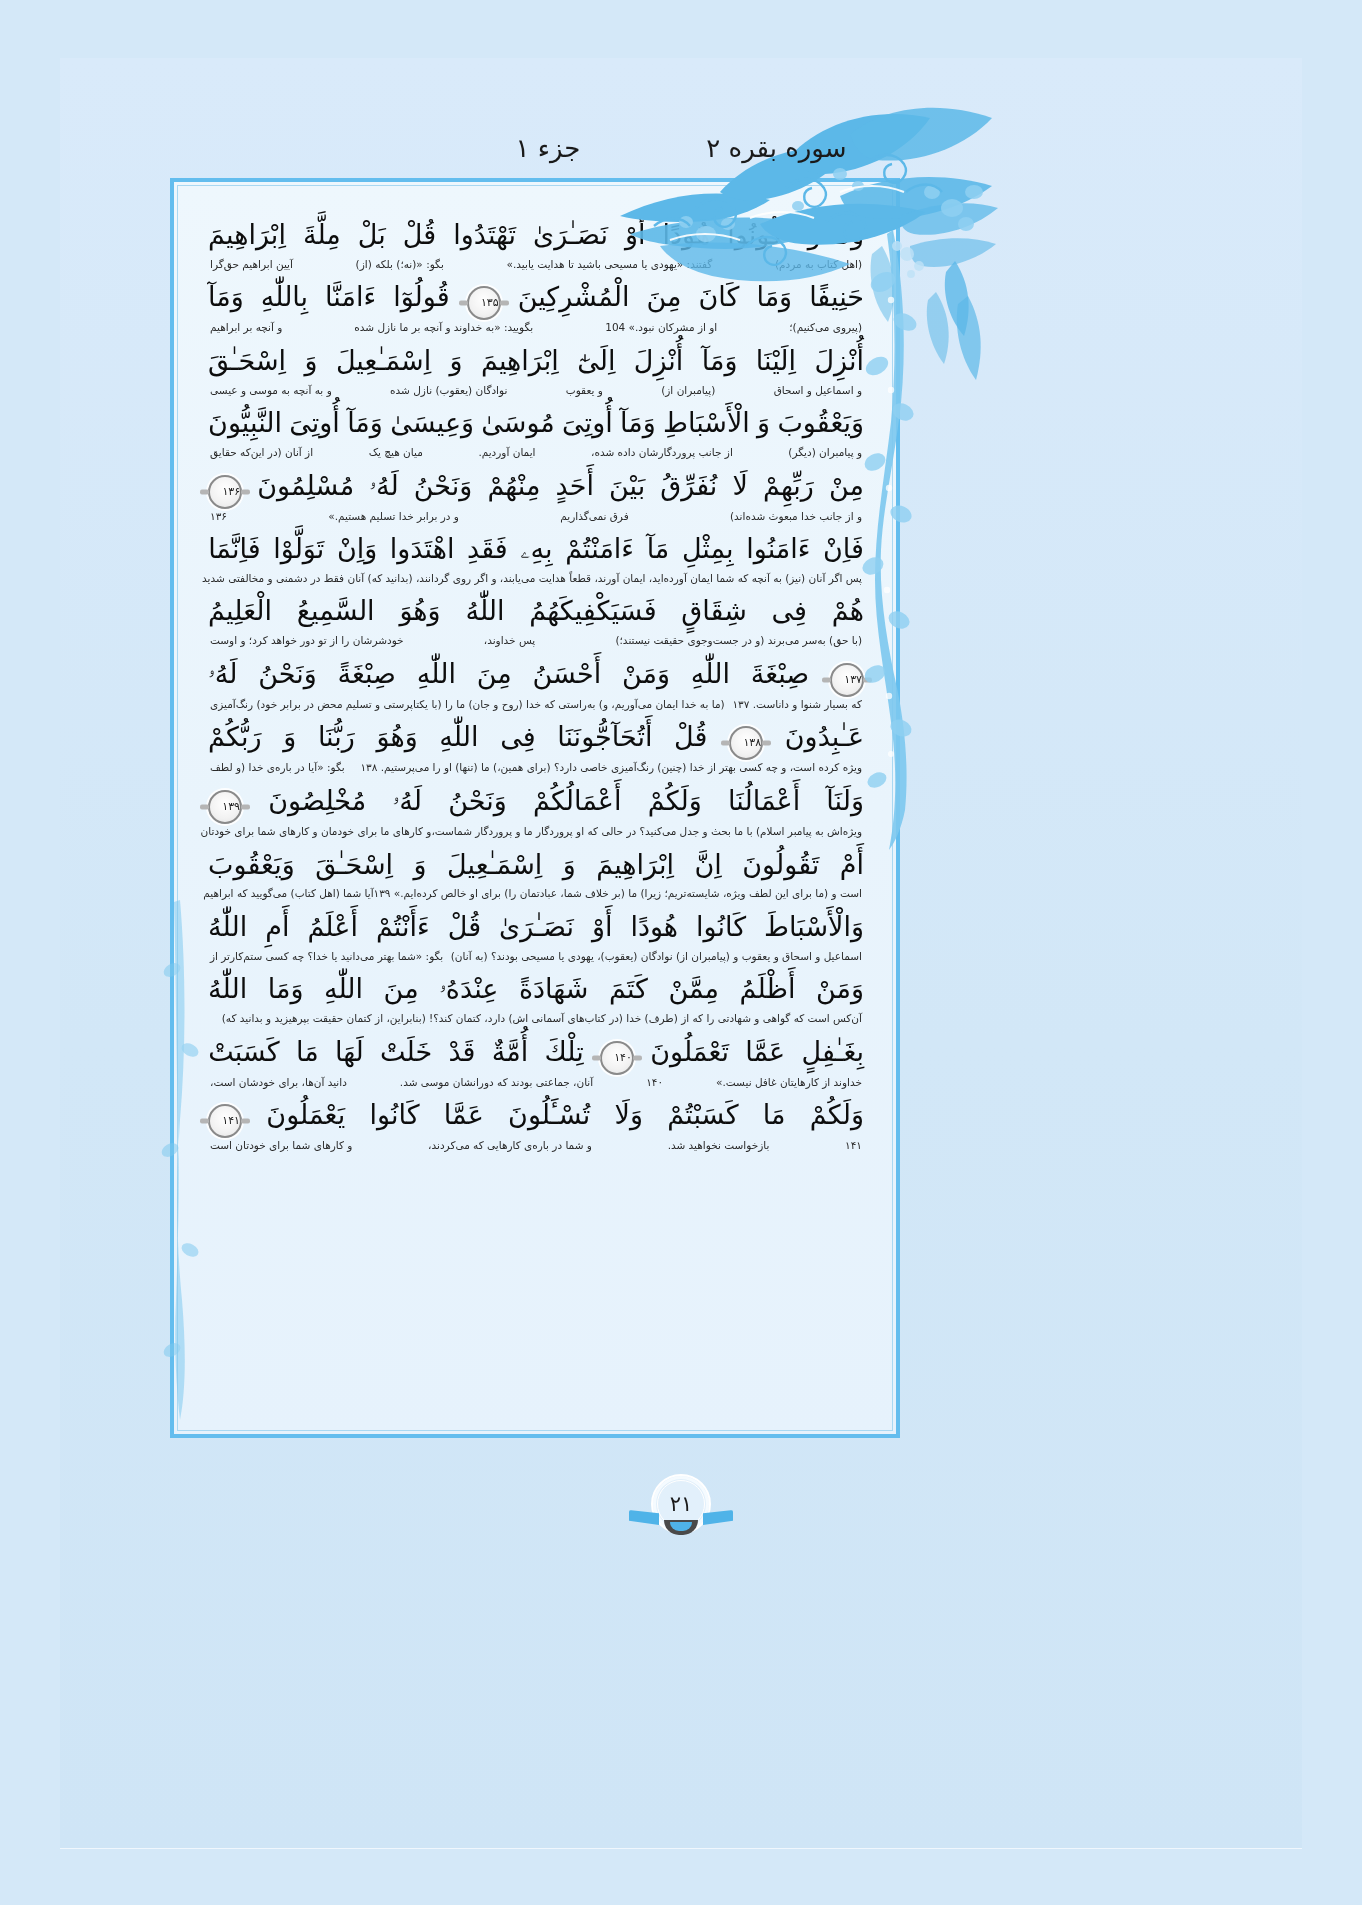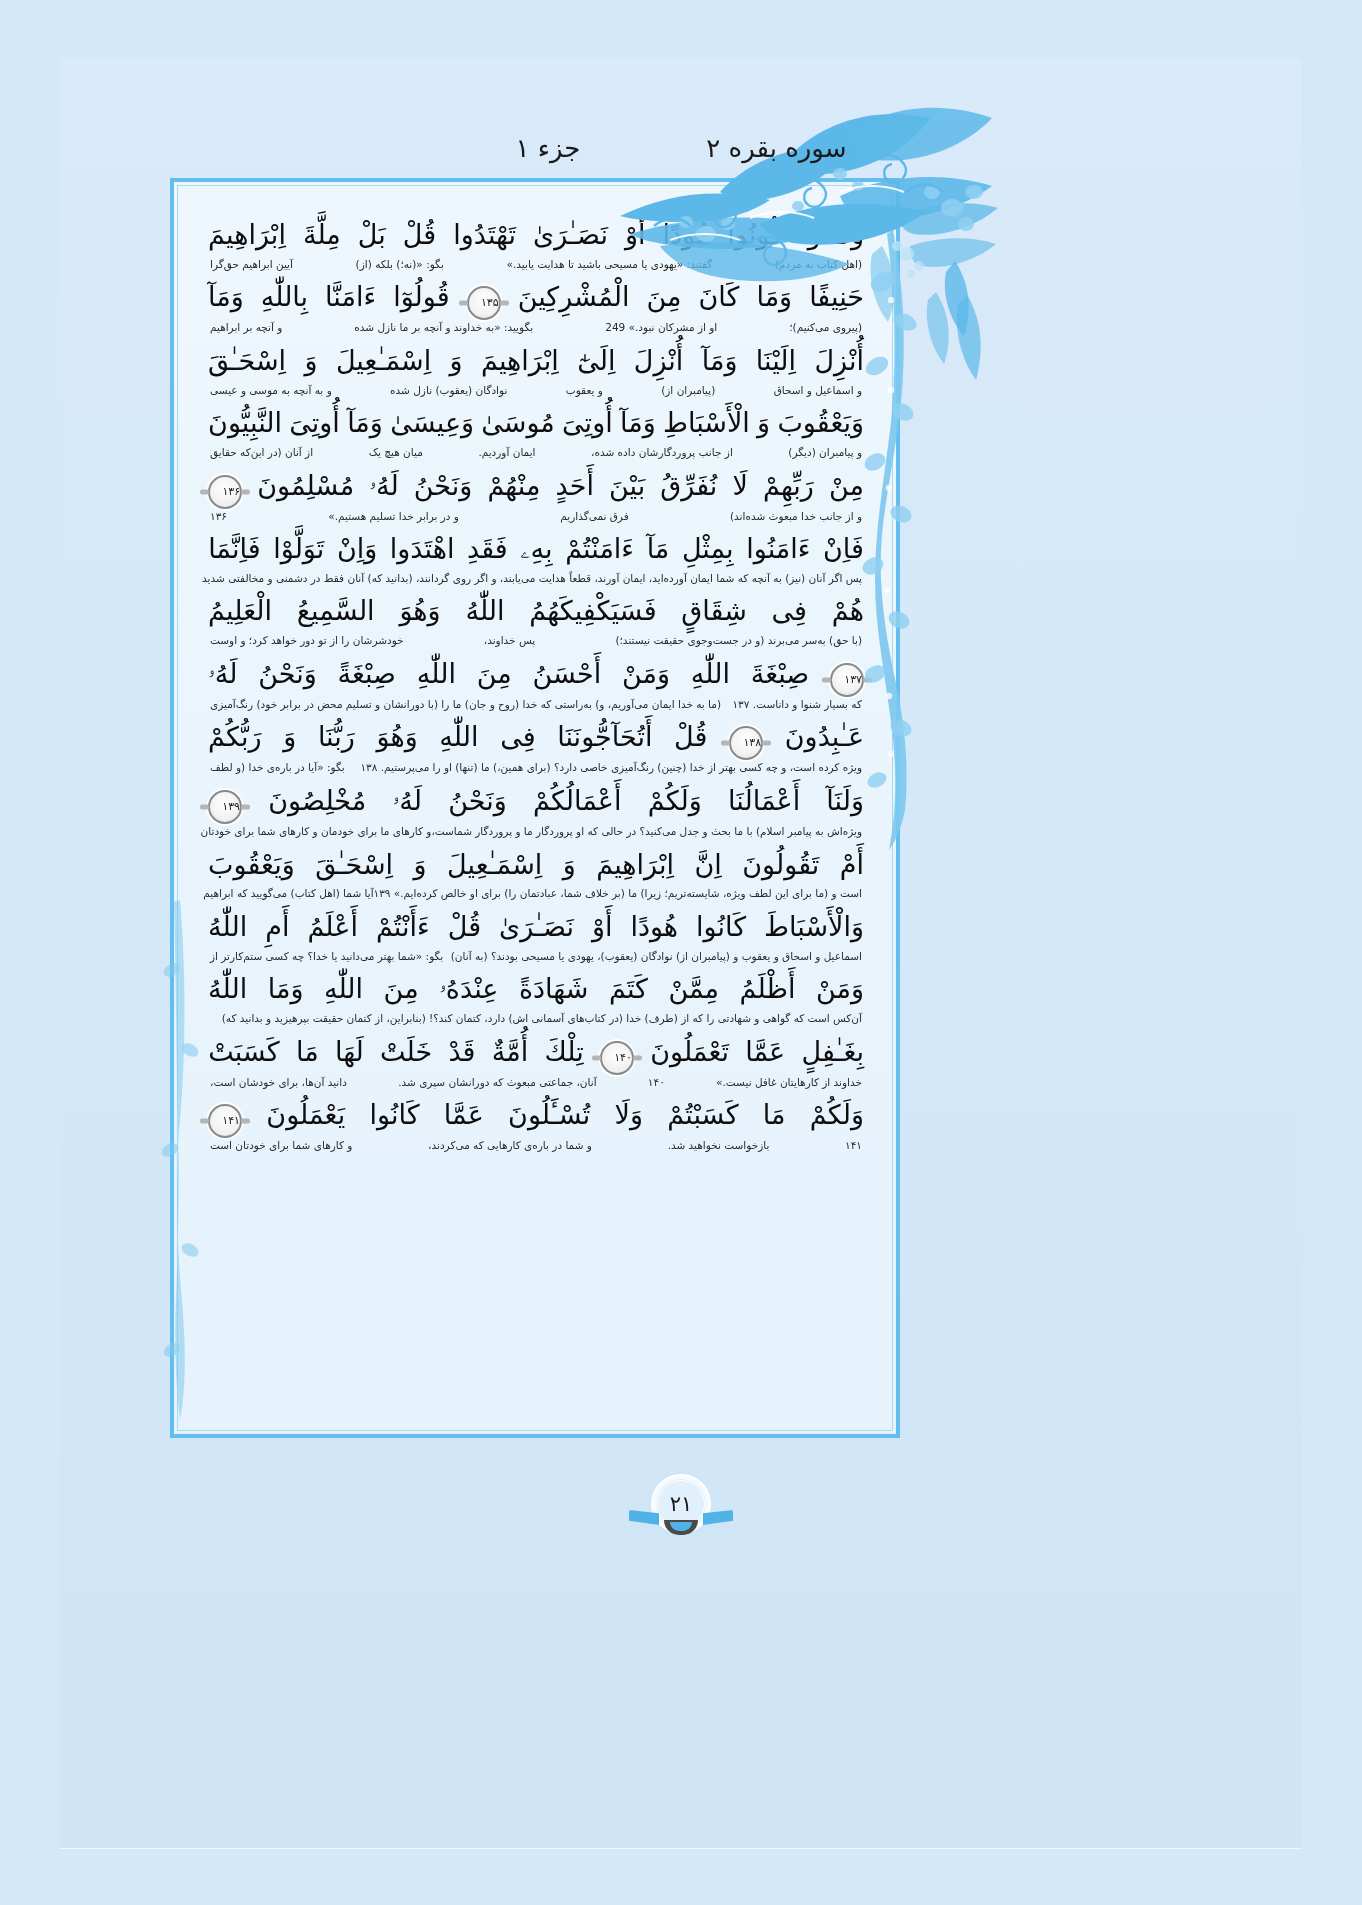--- a/index.html
+++ b/index.html
@@ -413,21 +413,21 @@
         <span class="w">مِنَ</span>
         <span class="w">الْمُشْرِكِينَ</span>
         <span class="ayah-marker">۱۳۵</span>
         <span class="w">قُولُوٓا</span>
         <span class="w">ءَامَنَّا</span>
         <span class="w">بِاللّٰهِ</span>
         <span class="w">وَمَآ</span>
       </div>
       <div class="gloss-line">
         <span class="g">(پیروی می‌کنیم)؛</span>
-        <span class="g">او از مشرکان نبود.» 249</span>
+        <span class="g">او از مشرکان نبود.» 104</span>
         <span class="g">بگویید: «به خداوند و آنچه بر ما نازل شده</span>
         <span class="g">و آنچه بر ابراهیم</span>
       </div>
     </div>
     <div class="verse-block">
       <div class="ayah-line">
         <span class="w">أُنْزِلَ</span>
         <span class="w">اِلَيْنَا</span>
         <span class="w">وَمَآ</span>
         <span class="w">أُنْزِلَ</span>
@@ -531,21 +531,21 @@
         <span class="w">وَمَنْ</span>
         <span class="w">أَحْسَنُ</span>
         <span class="w">مِنَ</span>
         <span class="w">اللّٰهِ</span>
         <span class="w">صِبْغَةً</span>
         <span class="w">وَنَحْنُ</span>
         <span class="w">لَهُۥ</span>
       </div>
       <div class="gloss-line">
         <span class="g">که بسیار شنوا و داناست. ۱۳۷</span>
-        <span class="g">(ما به خدا ایمان می‌آوریم، و) به‌راستی که خدا (روح و جان) ما را (با دورانشان و تسلیم محض در برابر خود) رنگ‌آمیزی</span>
+        <span class="g">(ما به خدا ایمان می‌آوریم، و) به‌راستی که خدا (روح و جان) ما را (با یکتاپرستی و تسلیم محض در برابر خود) رنگ‌آمیزی</span>
       </div>
     </div>
     <div class="verse-block">
       <div class="ayah-line">
         <span class="w">عَـٰبِدُونَ</span>
         <span class="ayah-marker">۱۳۸</span>
         <span class="w">قُلْ</span>
         <span class="w">أَتُحَآجُّونَنَا</span>
         <span class="w">فِى</span>
         <span class="w">اللّٰهِ</span>
@@ -637,21 +637,21 @@
         <span class="w">أُمَّةٌ</span>
         <span class="w">قَدْ</span>
         <span class="w">خَلَتْ</span>
         <span class="w">لَهَا</span>
         <span class="w">مَا</span>
         <span class="w">كَسَبَتْ</span>
       </div>
       <div class="gloss-line">
         <span class="g">خداوند از کارهایتان غافل نیست.»</span>
         <span class="g">۱۴۰</span>
-        <span class="g">آنان، جماعتی مبعوث که دورانشان سپری شد.</span>
+        <span class="g">آنان، جماعتی بودند که دورانشان موسی شد.</span>
         <span class="g">دانید آن‌ها، برای خودشان است،</span>
       </div>
     </div>
     <div class="verse-block">
       <div class="ayah-line">
         <span class="w">وَلَكُمْ</span>
         <span class="w">مَا</span>
         <span class="w">كَسَبْتُمْ</span>
         <span class="w">وَلَا</span>
         <span class="w">تُسْـَٔلُونَ</span>

